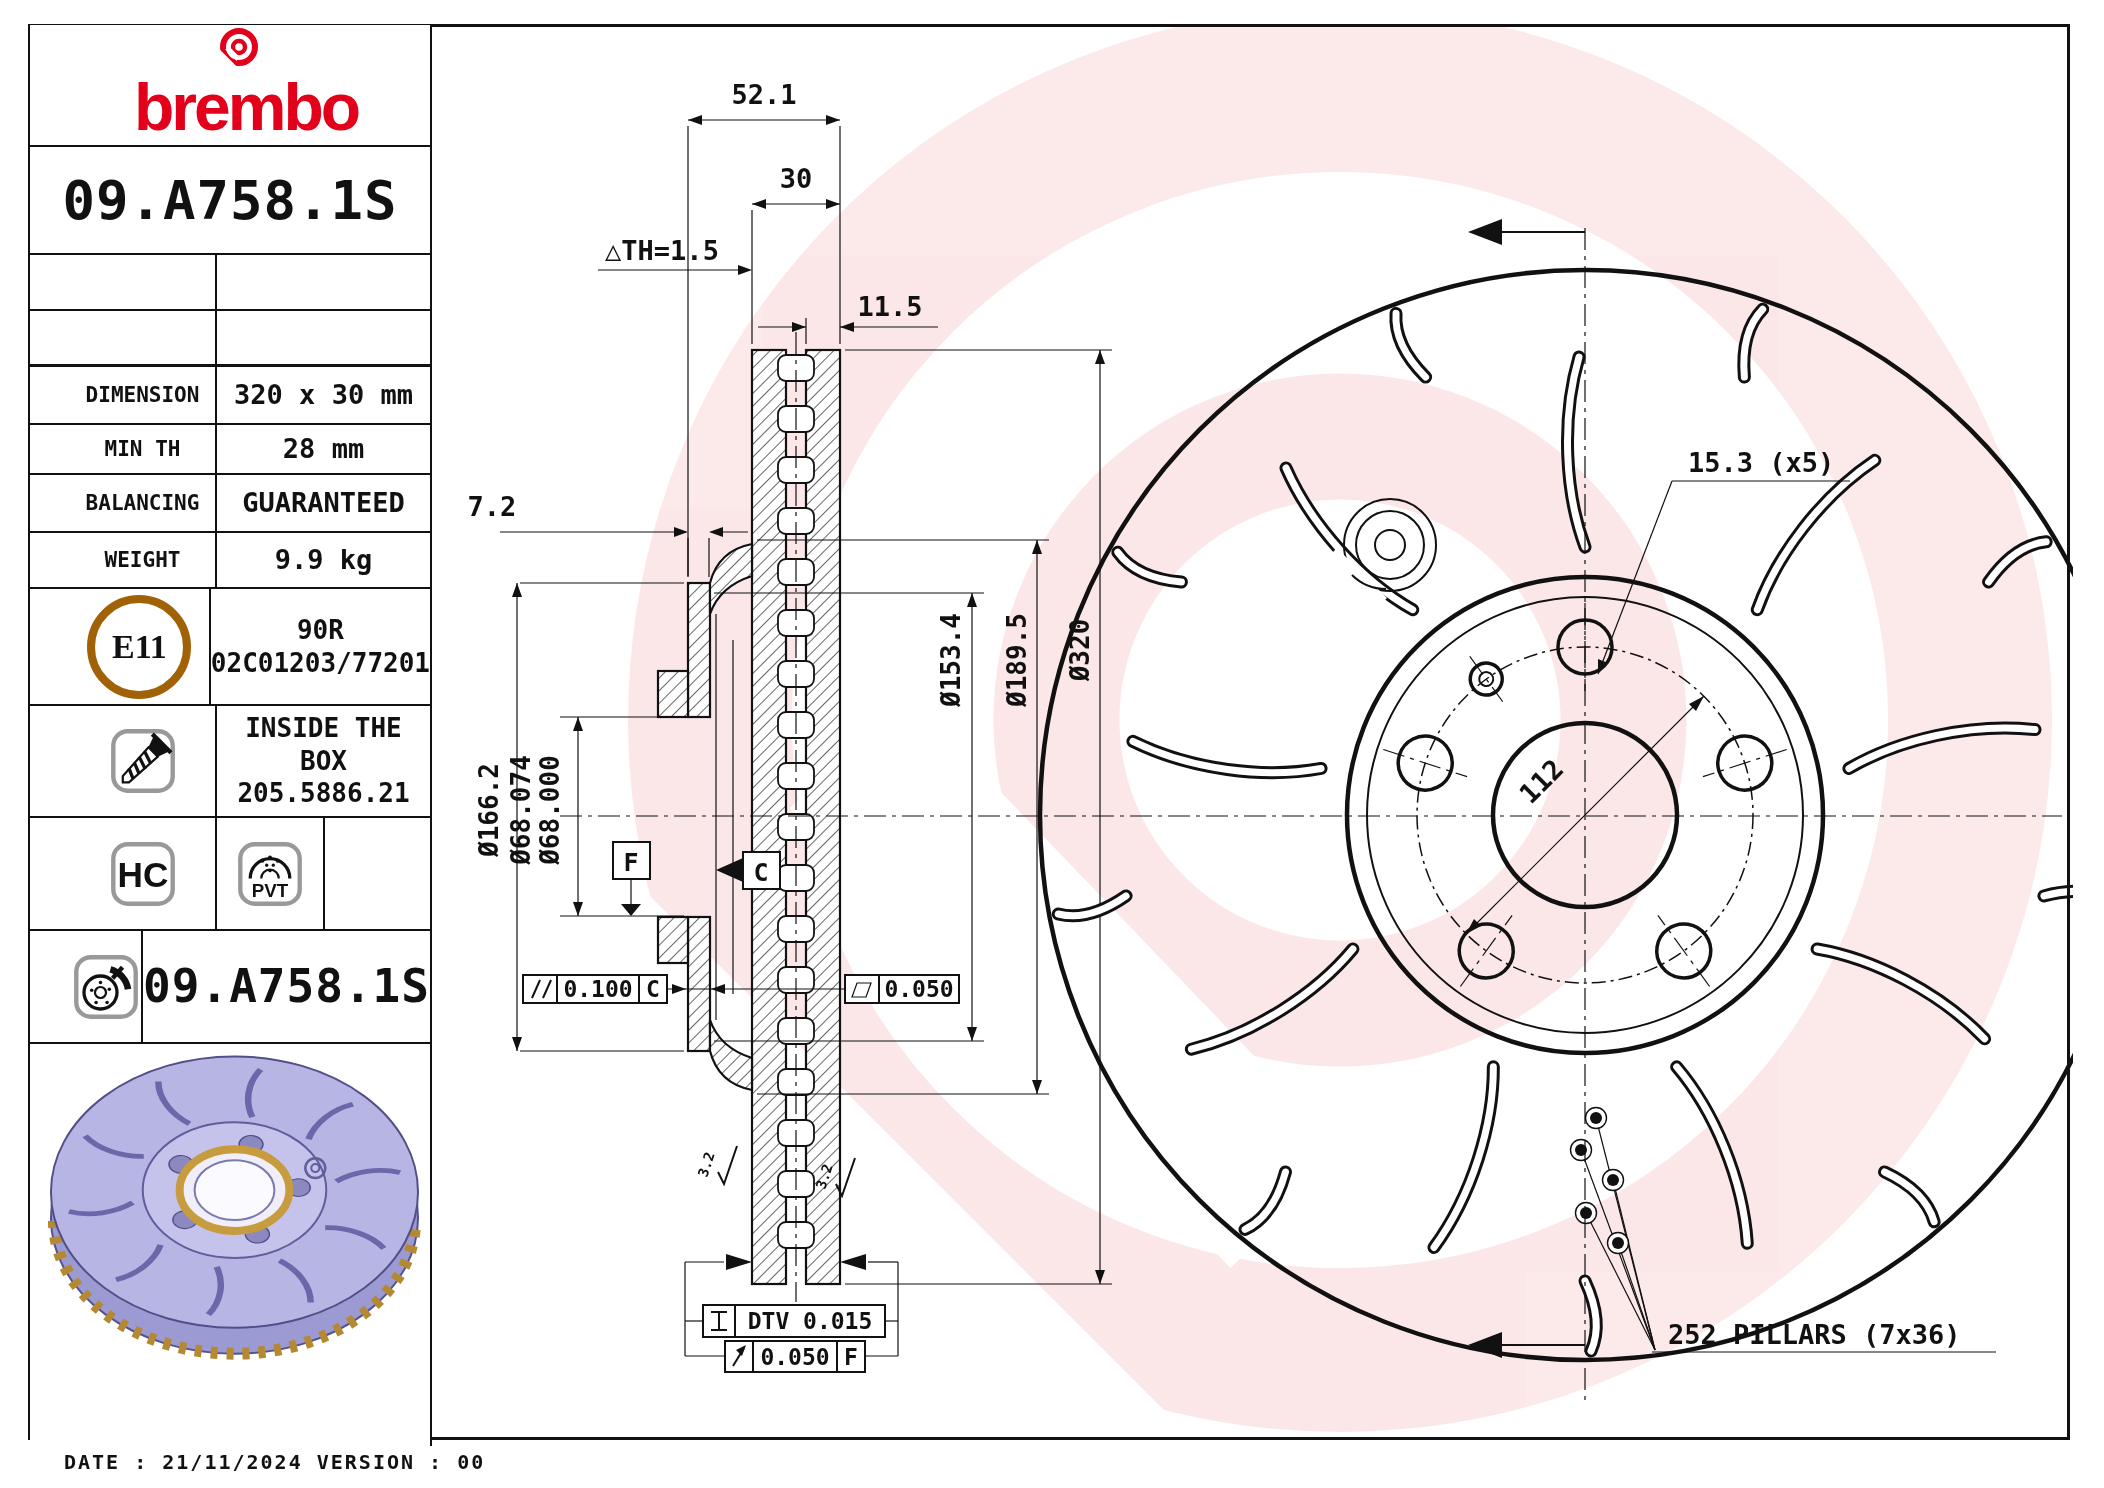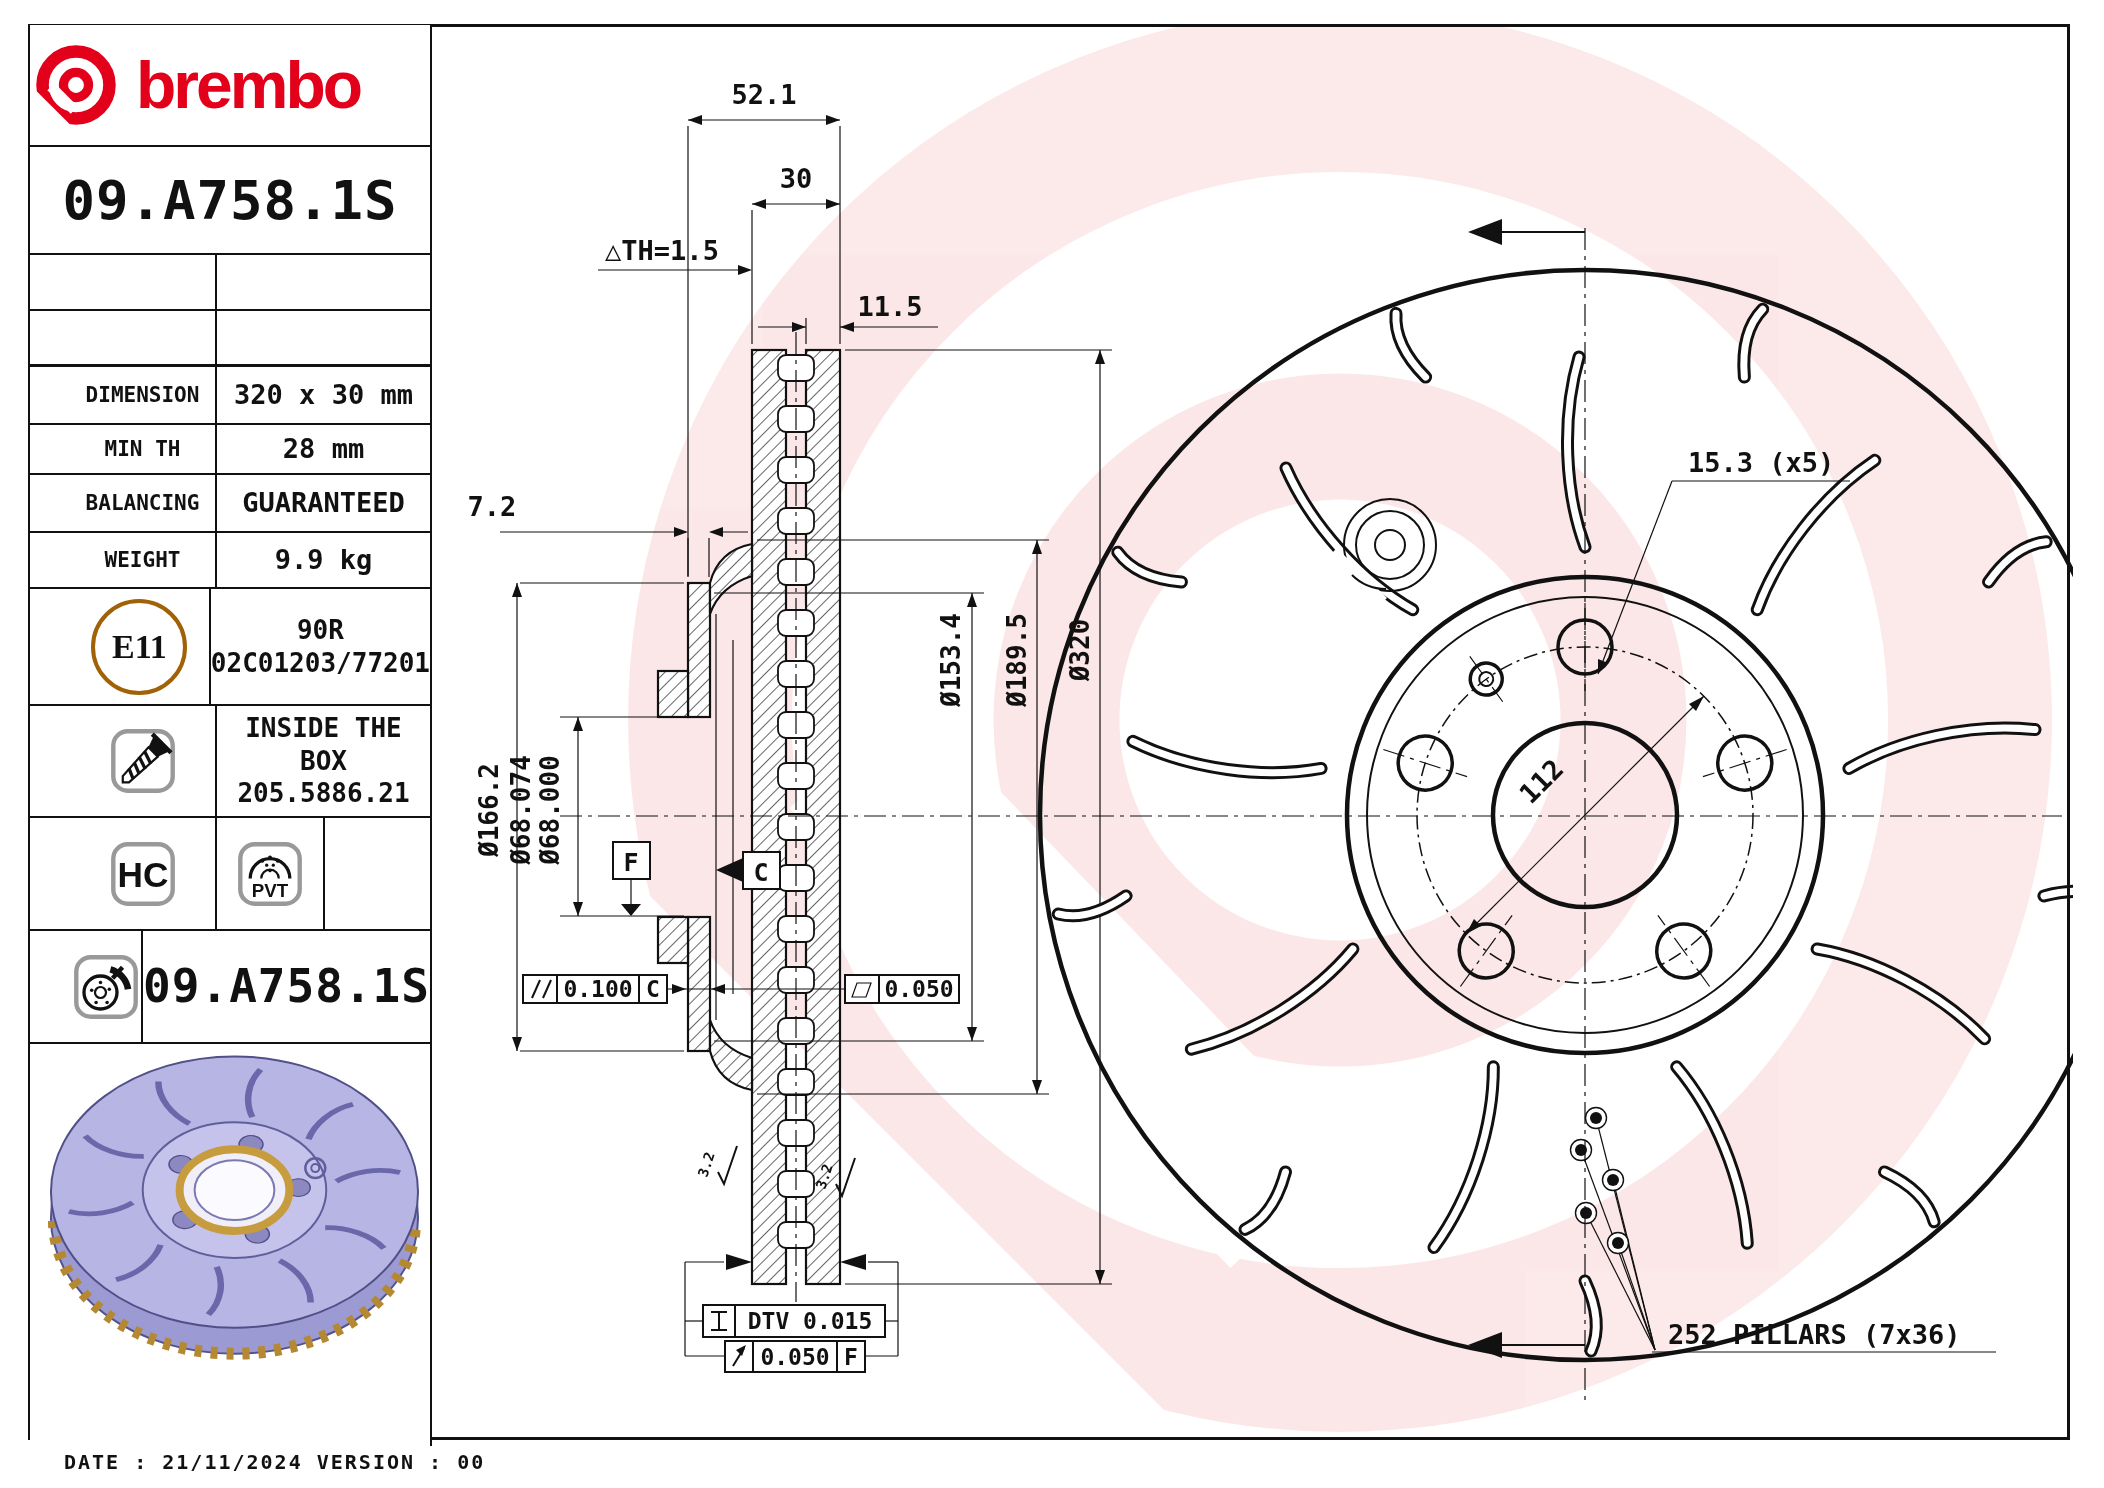--- a/index.html
+++ b/index.html
@@ -8,25 +8,25 @@
   .frame{position:absolute;left:28px;top:24px;width:2042px;height:1416px;border:3px solid #111;box-sizing:border-box;}
   .drawing{position:absolute;left:0;top:0;width:2104px;height:1488px;}
   
   .panel{position:absolute;left:30px;top:25px;width:402px;height:1421px;background:#fff;
          border-right:2px solid #111;box-sizing:border-box;z-index:5;}
   .prow{display:flex;border-bottom:2px solid #111;box-sizing:border-box;align-items:stretch;}
   .lab{width:147px;border-right:2px solid #111;box-sizing:border-box;display:flex;align-items:center;justify-content:center;
        font-weight:bold;font-size:21px;text-align:left;margin-left:40px;}
   .val{flex:1;display:flex;flex-direction:column;align-items:center;justify-content:center;
        font-weight:bold;font-size:27px;text-align:center;line-height:1.25;}
-  .logo-row{height:122px;display:flex;align-items:center;justify-content:flex-start;border-bottom:2px solid #111;box-sizing:border-box;}
+  .logo-row{height:122px;display:flex;align-items:center;justify-content:flex-end;border-bottom:2px solid #111;box-sizing:border-box;padding-left:18px;flex-direction:column;}
   .pn-row{height:108px;display:flex;align-items:center;justify-content:center;border-bottom:2px solid #111;box-sizing:border-box;
           font-weight:bold;font-size:54px;letter-spacing:1px;}
   .pn2{font-size:46px;font-weight:bold;letter-spacing:1px;}
-  .e11badge{width:88px;height:88px;border:4px solid #a16207;border-radius:50%;display:flex;align-items:center;justify-content:center;
+  .e11badge{width:88px;height:88px;border:8px solid #a16207;border-radius:50%;display:flex;align-items:center;justify-content:center;
             font-family:"Liberation Serif", serif;font-weight:bold;font-size:34px;}
   .imgcell{height:336px;display:flex;align-items:center;justify-content:center;}
   .brand{font-family:"Liberation Sans", sans-serif;font-weight:bold;font-size:66px;color:#e2001a;
          letter-spacing:-3px;margin-left:14px;}
   .footer{position:absolute;left:64px;top:1450px;font-weight:bold;font-size:20px;letter-spacing:2px;z-index:6;}
   
   .ln{stroke:#111;stroke-width:2;fill:none;}
   .ln3{stroke:#111;stroke-width:3.5;fill:none;}
   .ln45{stroke:#111;stroke-width:4.5;fill:none;}
   .thin{stroke:#111;stroke-width:1.2;fill:none;}

